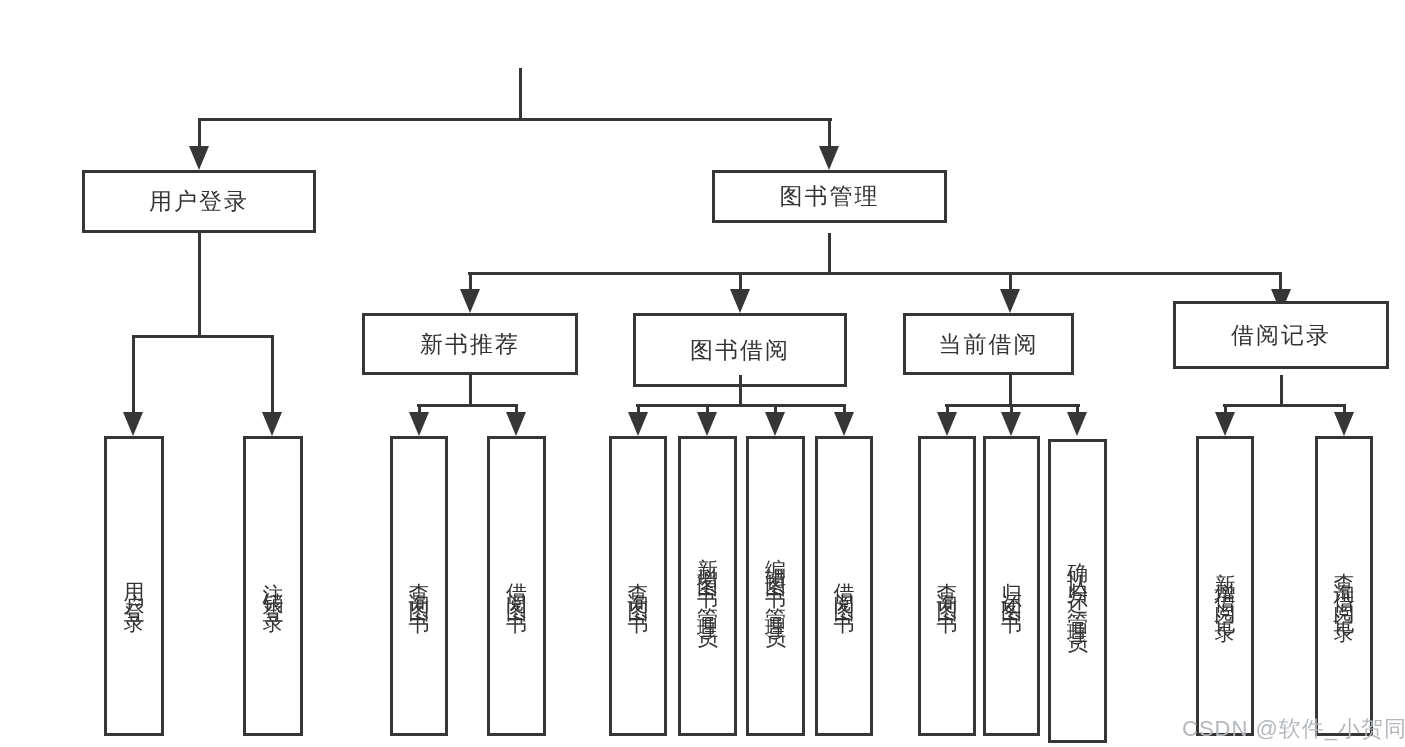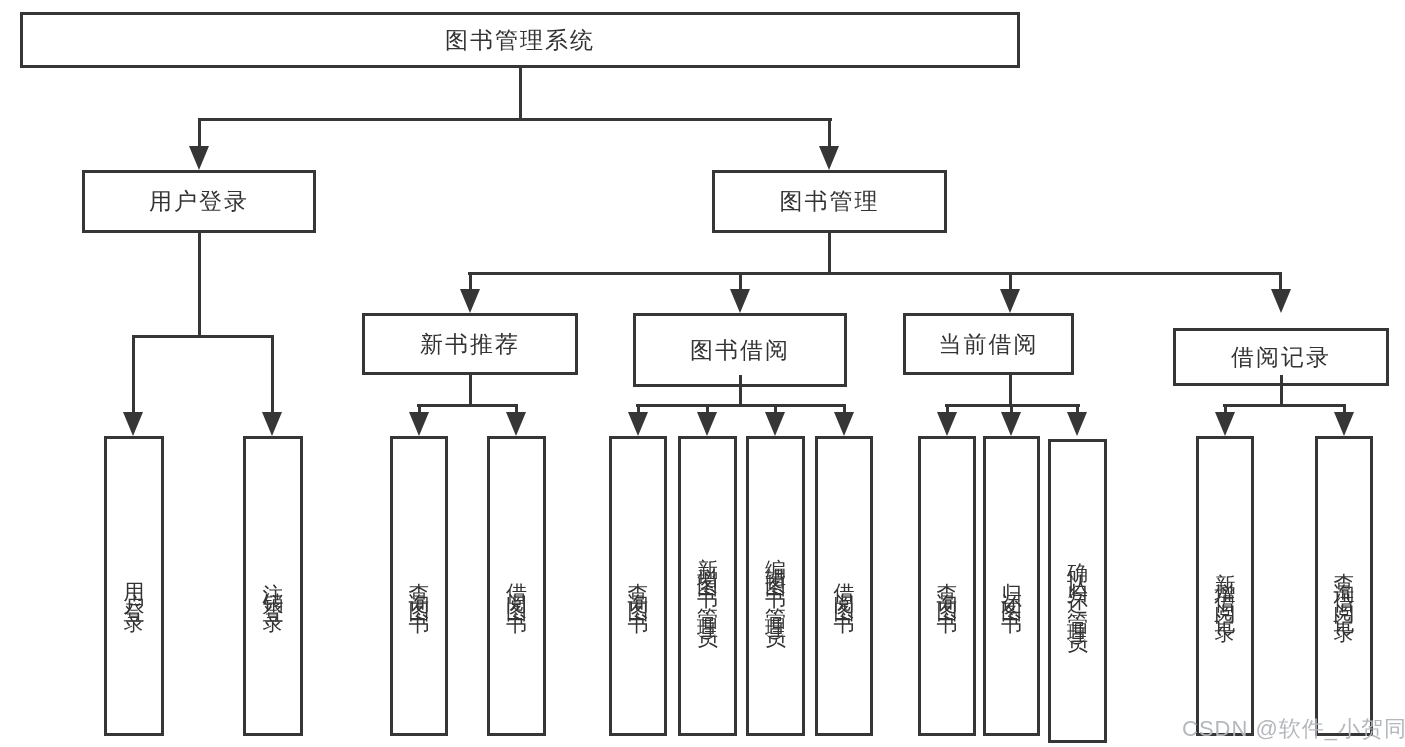--- a/index.html
+++ b/index.html
@@ -58,35 +58,32 @@
     color: var(--watermark, #b4b8bd);
     white-space: nowrap;
     z-index: 5;
   }
 </style>
 </head>
 <body>
 
 <div class="canvas">
 
-  <div class="box hbox" style="left:20px;top:12px;width:1000px;height:56px">
-    <span class="label">图书管理系统</span>
-  </div>
 
   <div class="vl" style="left:519px;top:68px;height:52px"></div>
   <div class="hl" style="left:198px;top:118px;width:634px"></div>
   <div class="vl" style="left:198px;top:118px;height:32px"></div>
   <div class="ar" style="left:189px;top:146px"></div>
   <div class="vl" style="left:828px;top:118px;height:32px"></div>
   <div class="ar" style="left:819px;top:146px"></div>
 
   <div class="box hbox" style="left:82px;top:170px;width:234px;height:63px">
     <span class="label">用户登录</span>
   </div>
-  <div class="box hbox" style="left:712px;top:170px;width:235px;height:63px">
+  <div class="box hbox" style="left:712px;top:170px;width:235px;height:53px">
     <span class="label">图书管理</span>
   </div>
 
   <div class="vl" style="left:198px;top:233px;height:104px"></div>
   <div class="hl" style="left:132px;top:335px;width:142px"></div>
   <div class="vl" style="left:132px;top:335px;height:80px"></div>
   <div class="ar" style="left:123px;top:412px"></div>
   <div class="vl" style="left:271px;top:335px;height:80px"></div>
   <div class="ar" style="left:262px;top:412px"></div>
 
@@ -103,21 +100,21 @@
 
   <div class="box hbox" style="left:362px;top:313px;width:216px;height:62px">
     <span class="label">新书推荐</span>
   </div>
   <div class="box hbox" style="left:633px;top:313px;width:214px;height:74px">
     <span class="label">图书借阅</span>
   </div>
   <div class="box hbox" style="left:903px;top:313px;width:171px;height:62px">
     <span class="label">当前借阅</span>
   </div>
-  <div class="box hbox" style="left:1173px;top:328px;width:216px;height:58px">
+  <div class="box hbox" style="left:1173px;top:301px;width:216px;height:68px">
     <span class="label">借阅记录</span>
   </div>
 
   <div class="vl" style="left:469px;top:375px;height:31px"></div>
   <div class="hl" style="left:417px;top:404px;width:101px"></div>
   <div class="vl" style="left:418px;top:404px;height:12px"></div>
   <div class="ar" style="left:409px;top:412px"></div>
   <div class="vl" style="left:515px;top:404px;height:12px"></div>
   <div class="ar" style="left:506px;top:412px"></div>
 

